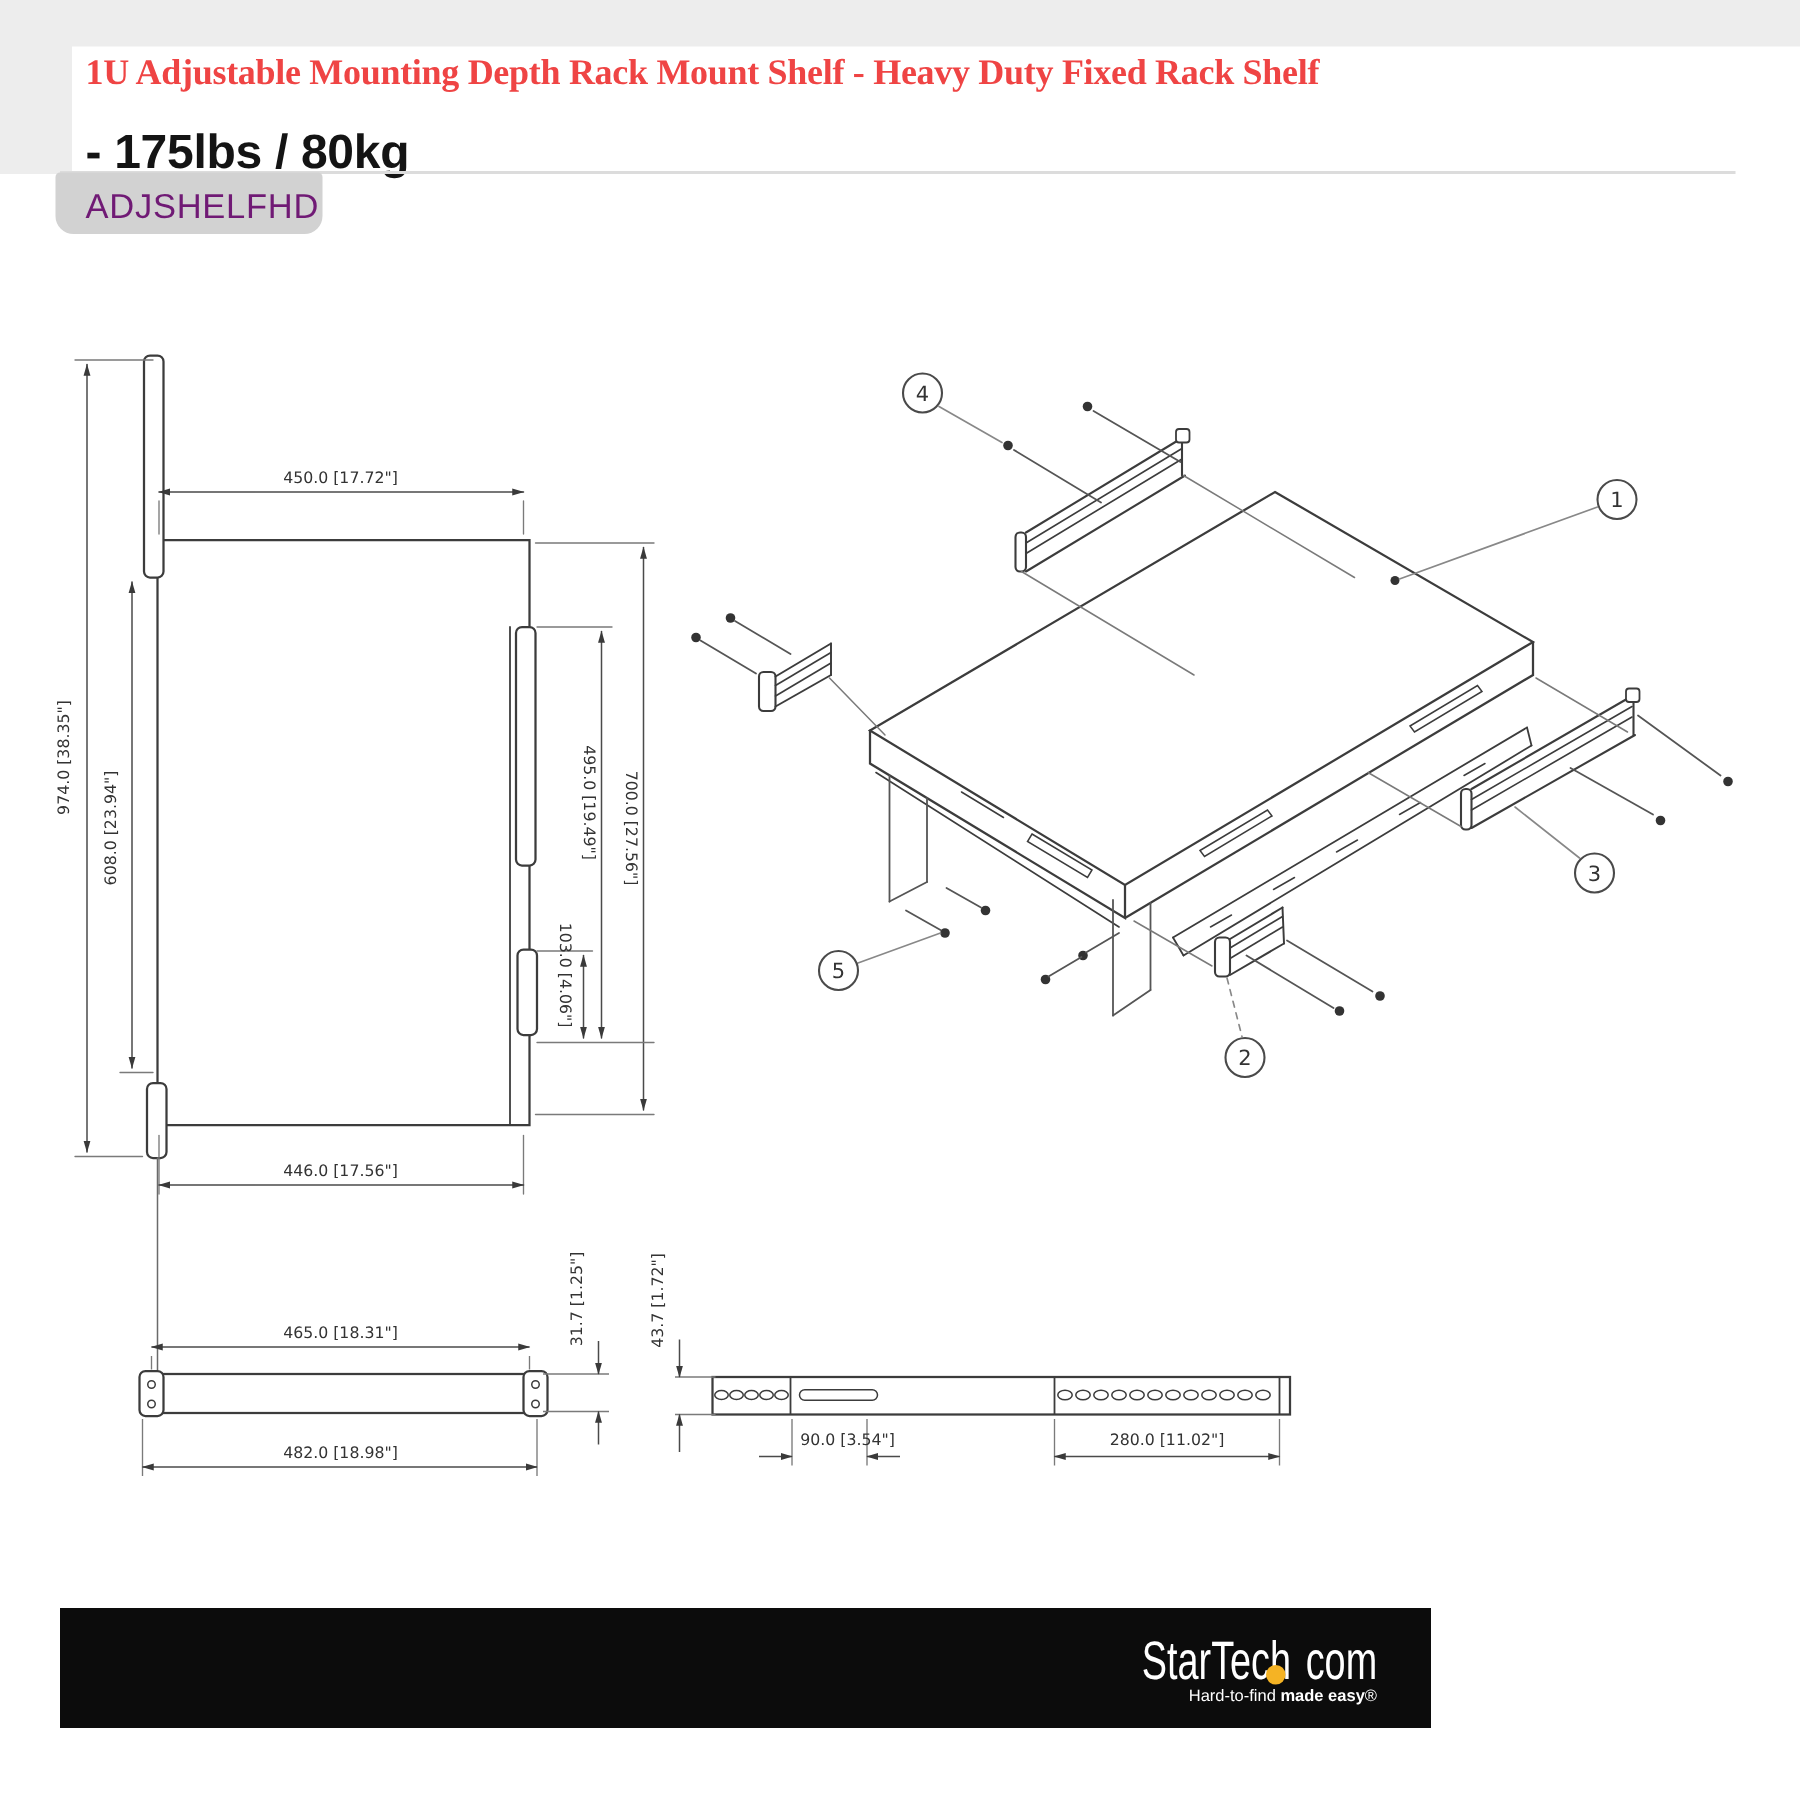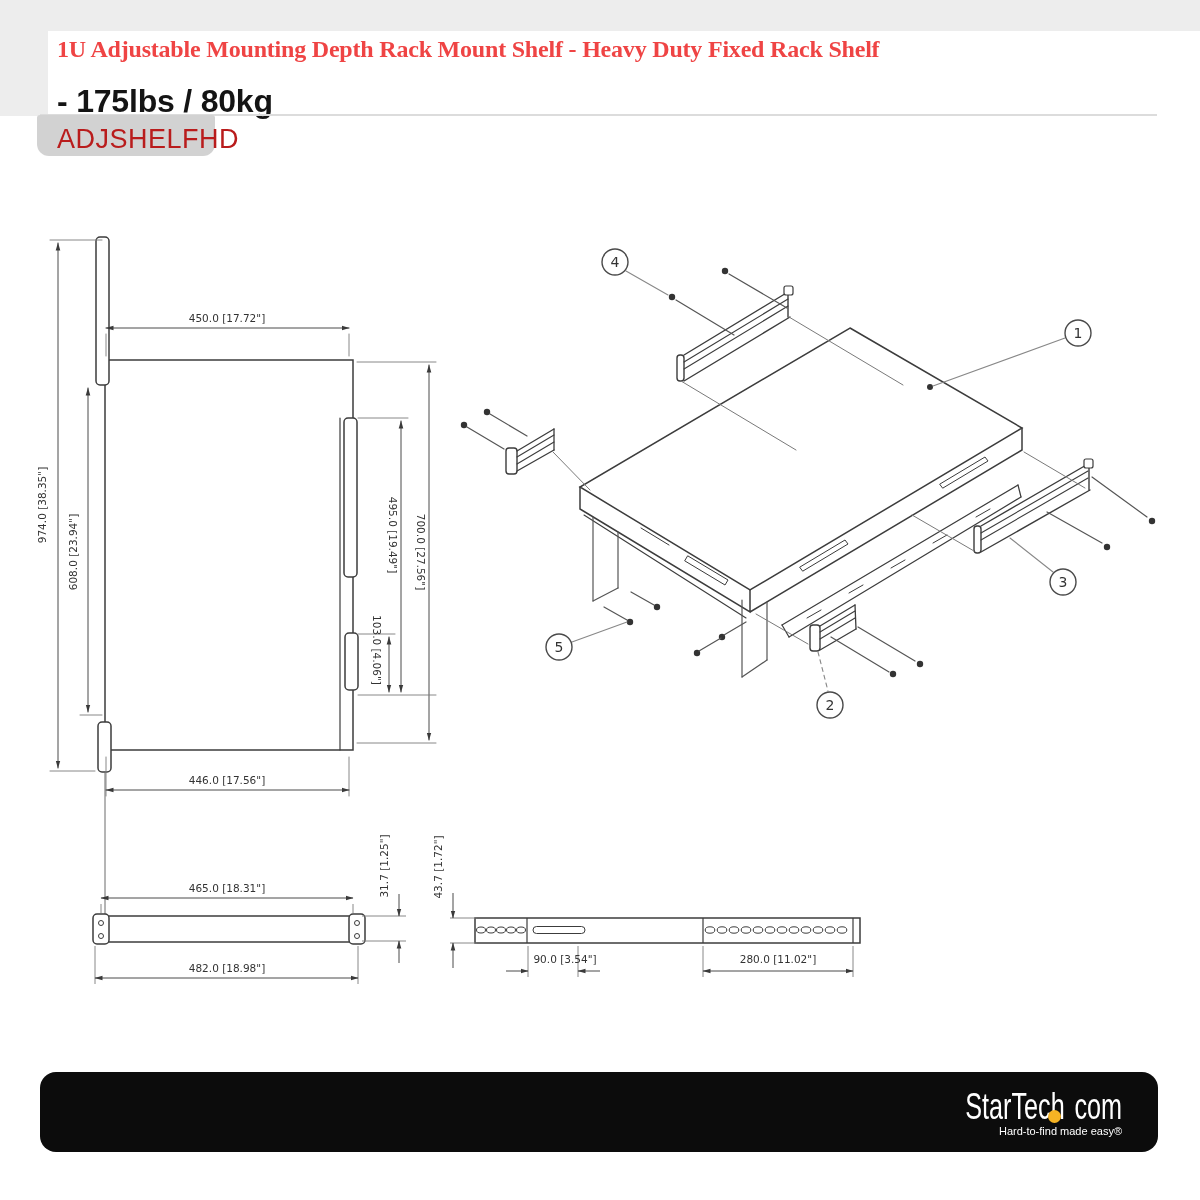--- a/index.html
+++ b/index.html
@@ -3,26 +3,26 @@
 <meta charset="utf-8">
 <style>
   html,body{margin:0;padding:0;background:#fff;width:1200px;height:1200px;position:relative;font-family:"Liberation Sans",sans-serif;}
   .abs{position:absolute;}
   #topstrip{left:0;top:0;width:1200px;height:31px;background:#ededed;}
   #leftstrip{left:0;top:0;width:48px;height:116px;background:#ededed;}
   #page-title-1{left:57px;top:36px;font-size:24px;font-weight:bold;color:#ef4444;letter-spacing:-0.2px;white-space:nowrap;font-family:Liberation Serif, serif;}
   #page-title-2{left:57px;top:83px;font-size:32px;font-weight:bold;color:#141414;letter-spacing:-0.2px;white-space:nowrap;}
   #divider{left:40px;top:114px;width:1117px;height:2px;background:#dcdcdc;}
   #sku-badge{left:37px;top:115px;width:178px;height:41px;background:#d2d2d2;border-radius:3px 3px 12px 12px;}
-  #sku-badge span{position:absolute;left:20px;top:9px;font-size:27px;color:#b91c1c;letter-spacing:0.5px;}
-  #footer{left:40px;top:1072px;width:1118px;height:80px;background:#0c0c0c;border-radius:16px;}
+  #sku-badge span{position:absolute;left:20px;top:9px;font-size:23px;color:#701a75;letter-spacing:0.5px;}
+  #footer{left:40px;top:1072px;width:914px;height:80px;background:#0c0c0c;border-radius:0;}
   #logo{position:absolute;right:36px;top:14px;height:40px;}
   #logo .brand{font-size:36px;color:#fff;letter-spacing:0px;display:inline-block;transform:scaleX(0.70);transform-origin:right;white-space:nowrap;}
   #tagline{position:absolute;right:36px;top:53px;font-size:11px;color:#fff;white-space:nowrap;}
-  #tagline b{font-weight:normal;margin-top:11px;}
+  #tagline b{font-weight:bold;margin-top:11px;}
   svg text{font-family:"DejaVu Sans",sans-serif;}
   .dimtext{font-size:10.5px;fill:#333;}
   .ctext{font-size:14px;fill:#333;}
 </style>
 </head>
 <body>
 
 <div id="topstrip" class="abs"></div>
 <div id="leftstrip" class="abs"></div>
 <div id="page-title-1" class="abs">1U Adjustable Mounting Depth Rack Mount Shelf - Heavy Duty Fixed Rack Shelf</div>

